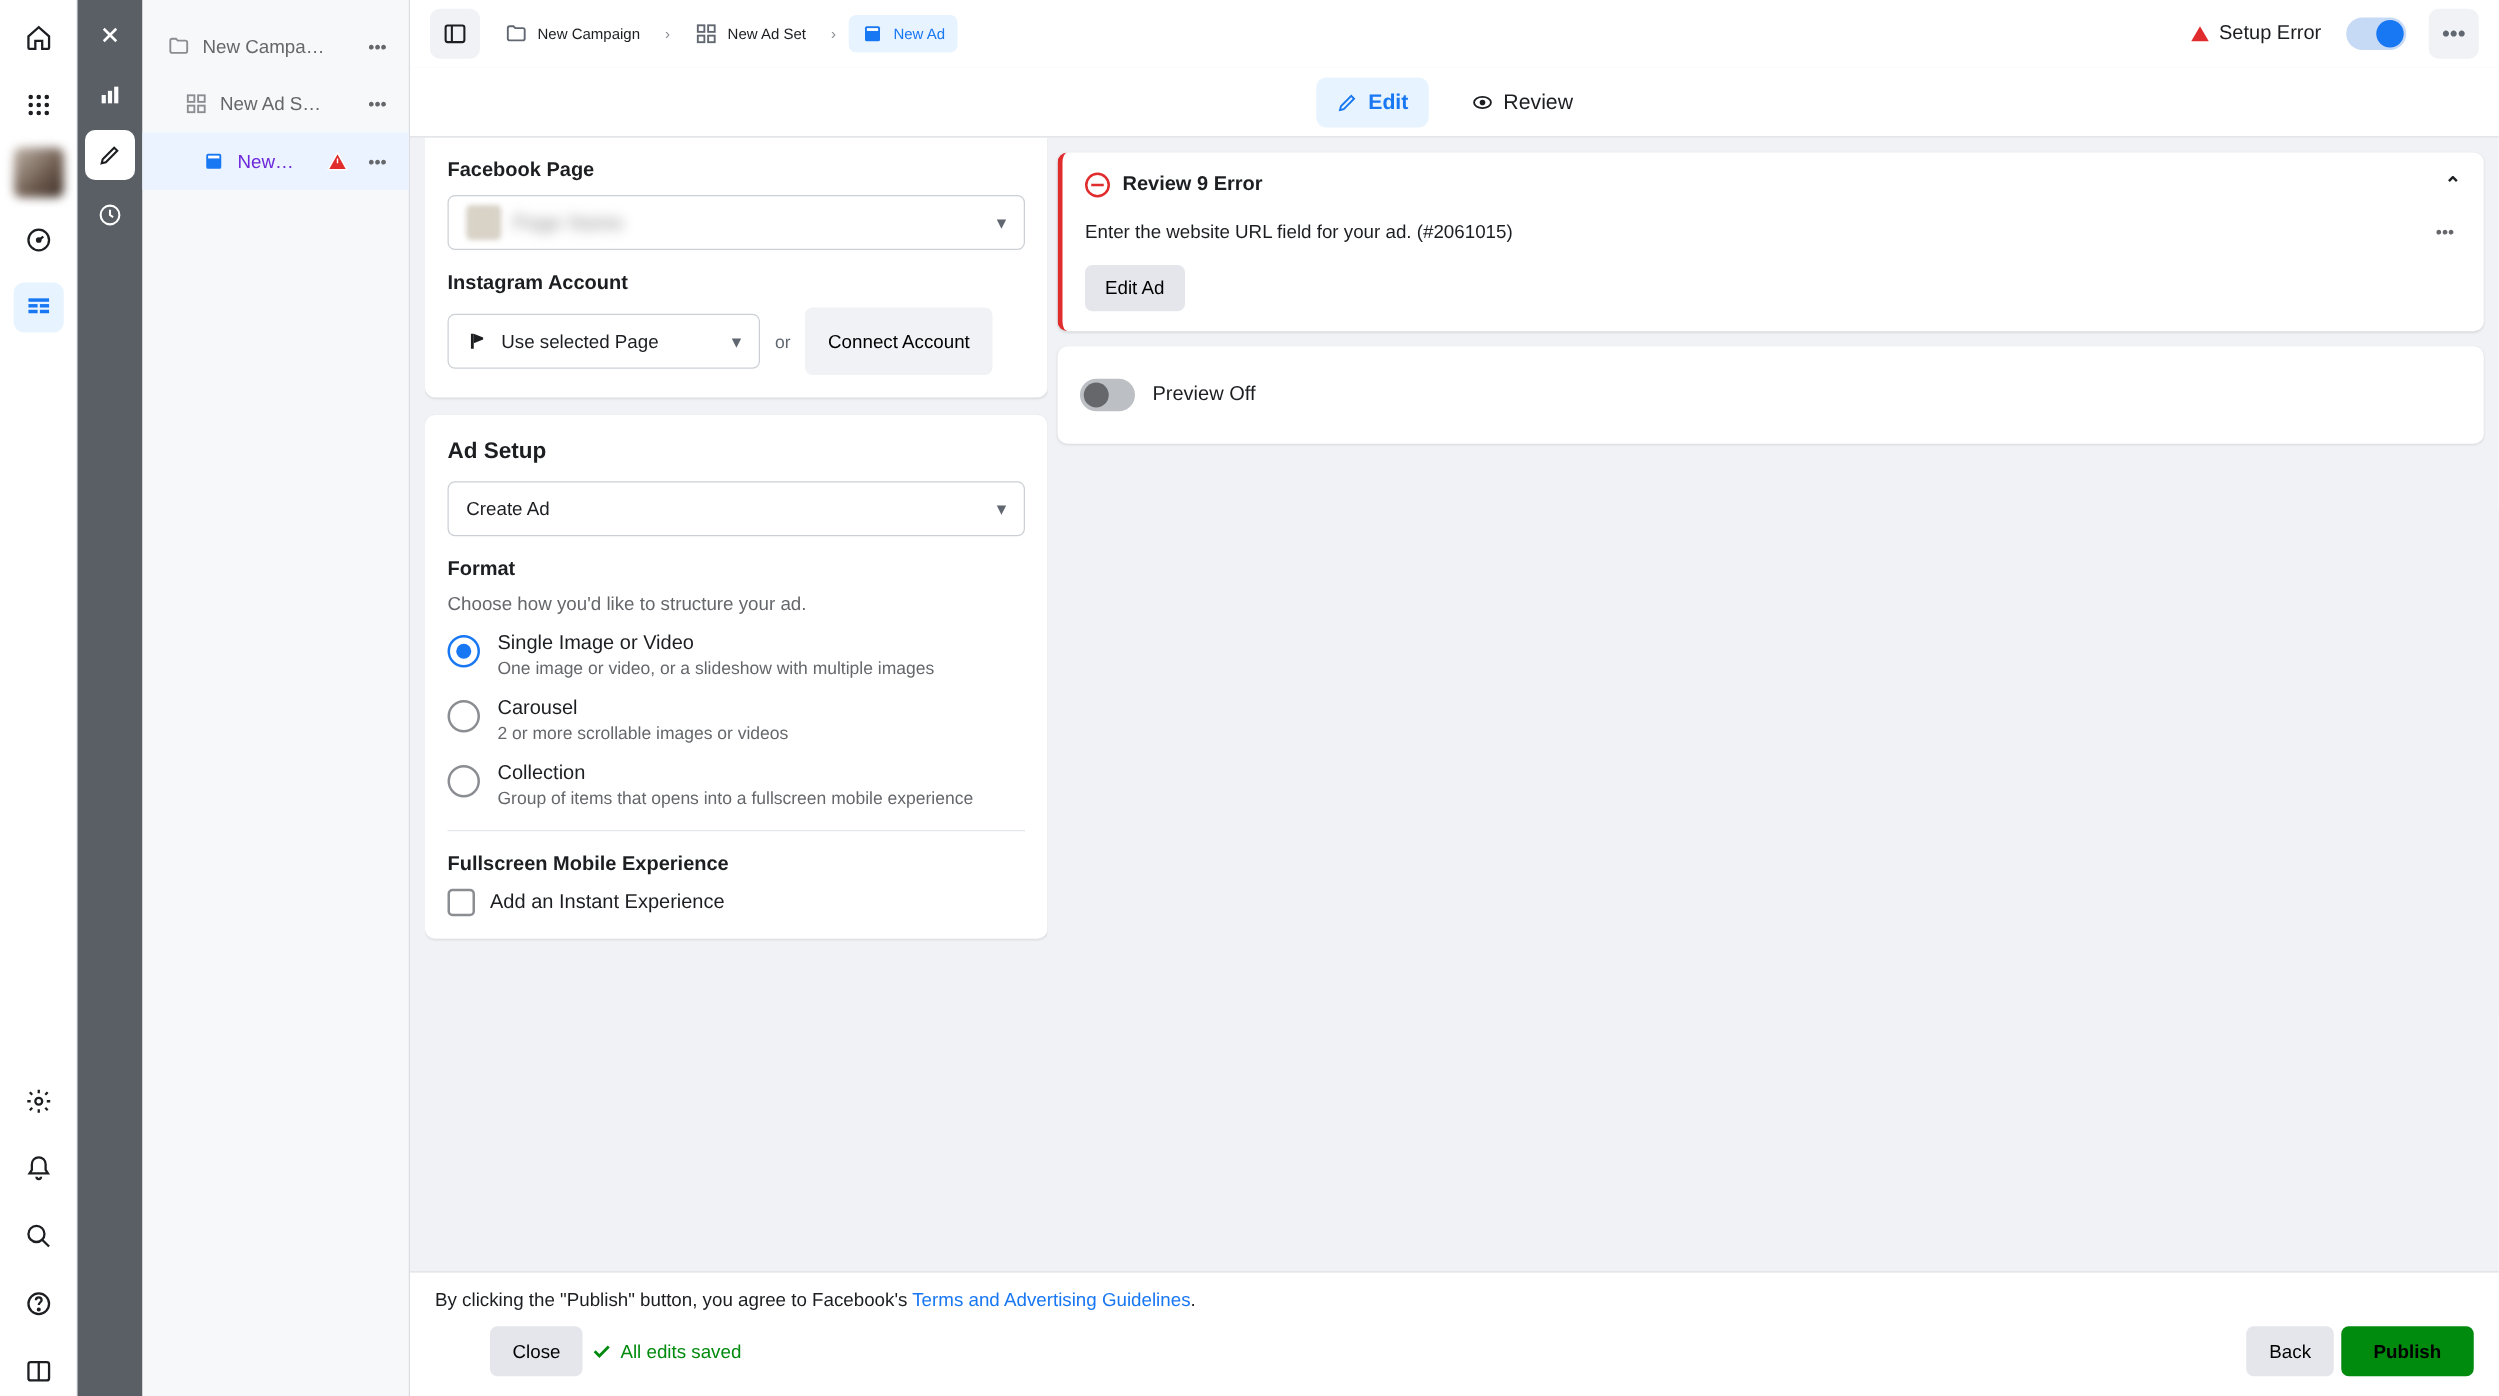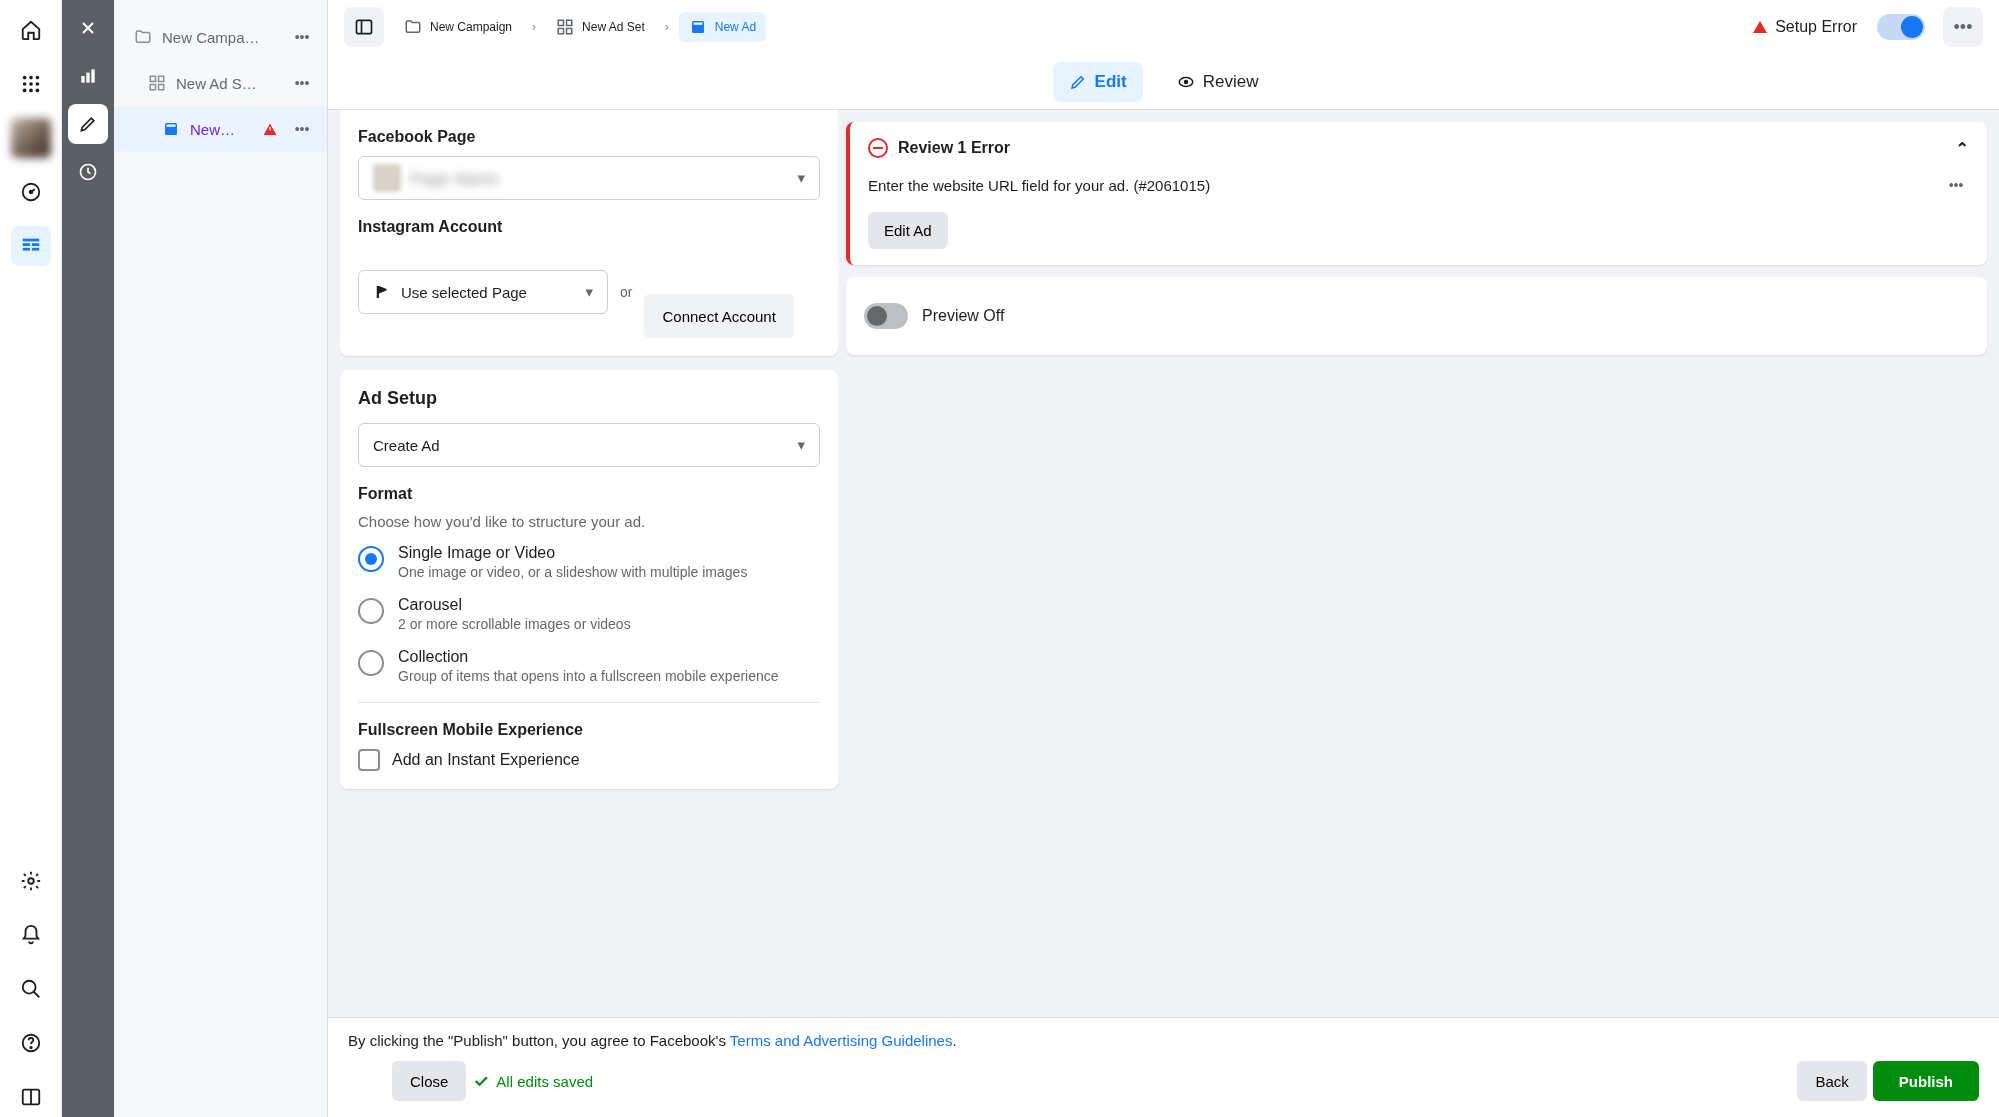--- a/index.html
+++ b/index.html
@@ -63,21 +63,21 @@
 .field-sub { font-size: 15px; color: #65676b; margin-bottom: 14px; }
 
 .select { border: 1px solid #ccd0d5; border-radius: 6px; height: 44px; display: flex; align-items: center; padding: 0 14px; cursor: pointer; font-size: 15px; position: relative; }
 .select .caret { margin-left: auto; color: #606770; }
 .select .pg-ico { width: 28px; height: 28px; background: #d8d2c7; border-radius: 4px; margin-right: 10px; filter: blur(2px); }
 .blur-text { filter: blur(5px); color: #777; letter-spacing: 1px; }
 
 .ig-row { display: flex; align-items: center; gap: 12px; }
 .ig-select { flex: 0 0 250px; }
 .or-txt { color: #606770; }
-.btn-light { background: #f0f2f5; border: none; height: 44px; padding: 0 18px; border-radius: 6px; font-size: 15px; cursor: pointer; margin-top: 48px; }
+.btn-light { background: #f0f2f5; border: none; height: 54px; padding: 0 18px; border-radius: 6px; font-size: 15px; cursor: pointer; }
 
 .radio-group { display: flex; flex-direction: column; gap: 16px; margin-top: 10px; }
 .radio-row { display: flex; gap: 14px; cursor: pointer; }
 .radio { width: 26px; height: 26px; border: 2px solid #8a8d91; border-radius: 50%; flex-shrink: 0; position: relative; margin-top: 2px; }
 .radio.checked { border-color: #1877f2; }
 .radio.checked::after { content: ""; position: absolute; inset: 5px; background: #1877f2; border-radius: 50%; }
 .radio-lbl { font-size: 16px; }
 .radio-desc { font-size: 14px; color: #65676b; margin-top: 2px; }
 
 hr.div { border: none; border-top: 1px solid #e4e6eb; margin: 18px 0; }
@@ -99,21 +99,21 @@
 .sw .kn { position: absolute; left: 3px; top: 3px; width: 20px; height: 20px; background: #65676b; border-radius: 50%; }
 
 
 .footer { background: #fff; border-top: 1px solid #dadde1; padding: 14px 20px 16px 20px; }
 .foot-txt { font-size: 15px; margin-bottom: 12px; }
 .foot-txt a { color: #1877f2; text-decoration: none; }
 .foot-row { display: flex; align-items: center; gap: 6px; padding-left: 44px; }
 .foot-row .sp { flex: 1; }
 .btn { border: none; height: 40px; padding: 0 18px; border-radius: 6px; font-size: 15px; cursor: pointer; }
 .btn-gray { background: #e4e6eb; }
-.btn-green { background: #008a0e; color: #ffffff; font-weight: 700; padding: 0 26px; }
+.btn-green { background: #008a0e; color: #000000; font-weight: 700; padding: 0 26px; }
 .saved { display: flex; align-items: center; gap: 6px; color: #008a0e; font-size: 15px; }
 
 
 </style>
 </head>
 <body>
 
 <div class="rail">
   <div class="ic">
     <svg viewBox="0 0 24 24" fill="none" stroke="#1c1e21" stroke-width="2">
@@ -364,21 +364,21 @@
           <div class="chk"></div>
           <span style="font-size:16px;">Add an Instant Experience</span>
         </div>
       </div>
     </div>
 
     <div class="side-col">
       <div class="err-card">
         <div class="err-head">
           <div class="err-ico"></div>
-          <span style="flex:1;">Review 1 Error</span>
+          <span style="flex:1;">Review 9 Error</span>
           <span style="cursor:pointer;">⌃</span>
         </div>
         <div class="err-body">
           <span class="err-msg">Enter the website URL field for your ad. (#2061015)</span>
           <span class="dots">•••</span>
         </div>
         <button class="btn-sm">Edit Ad</button>
       </div>
 
       <div class="prev-card">

